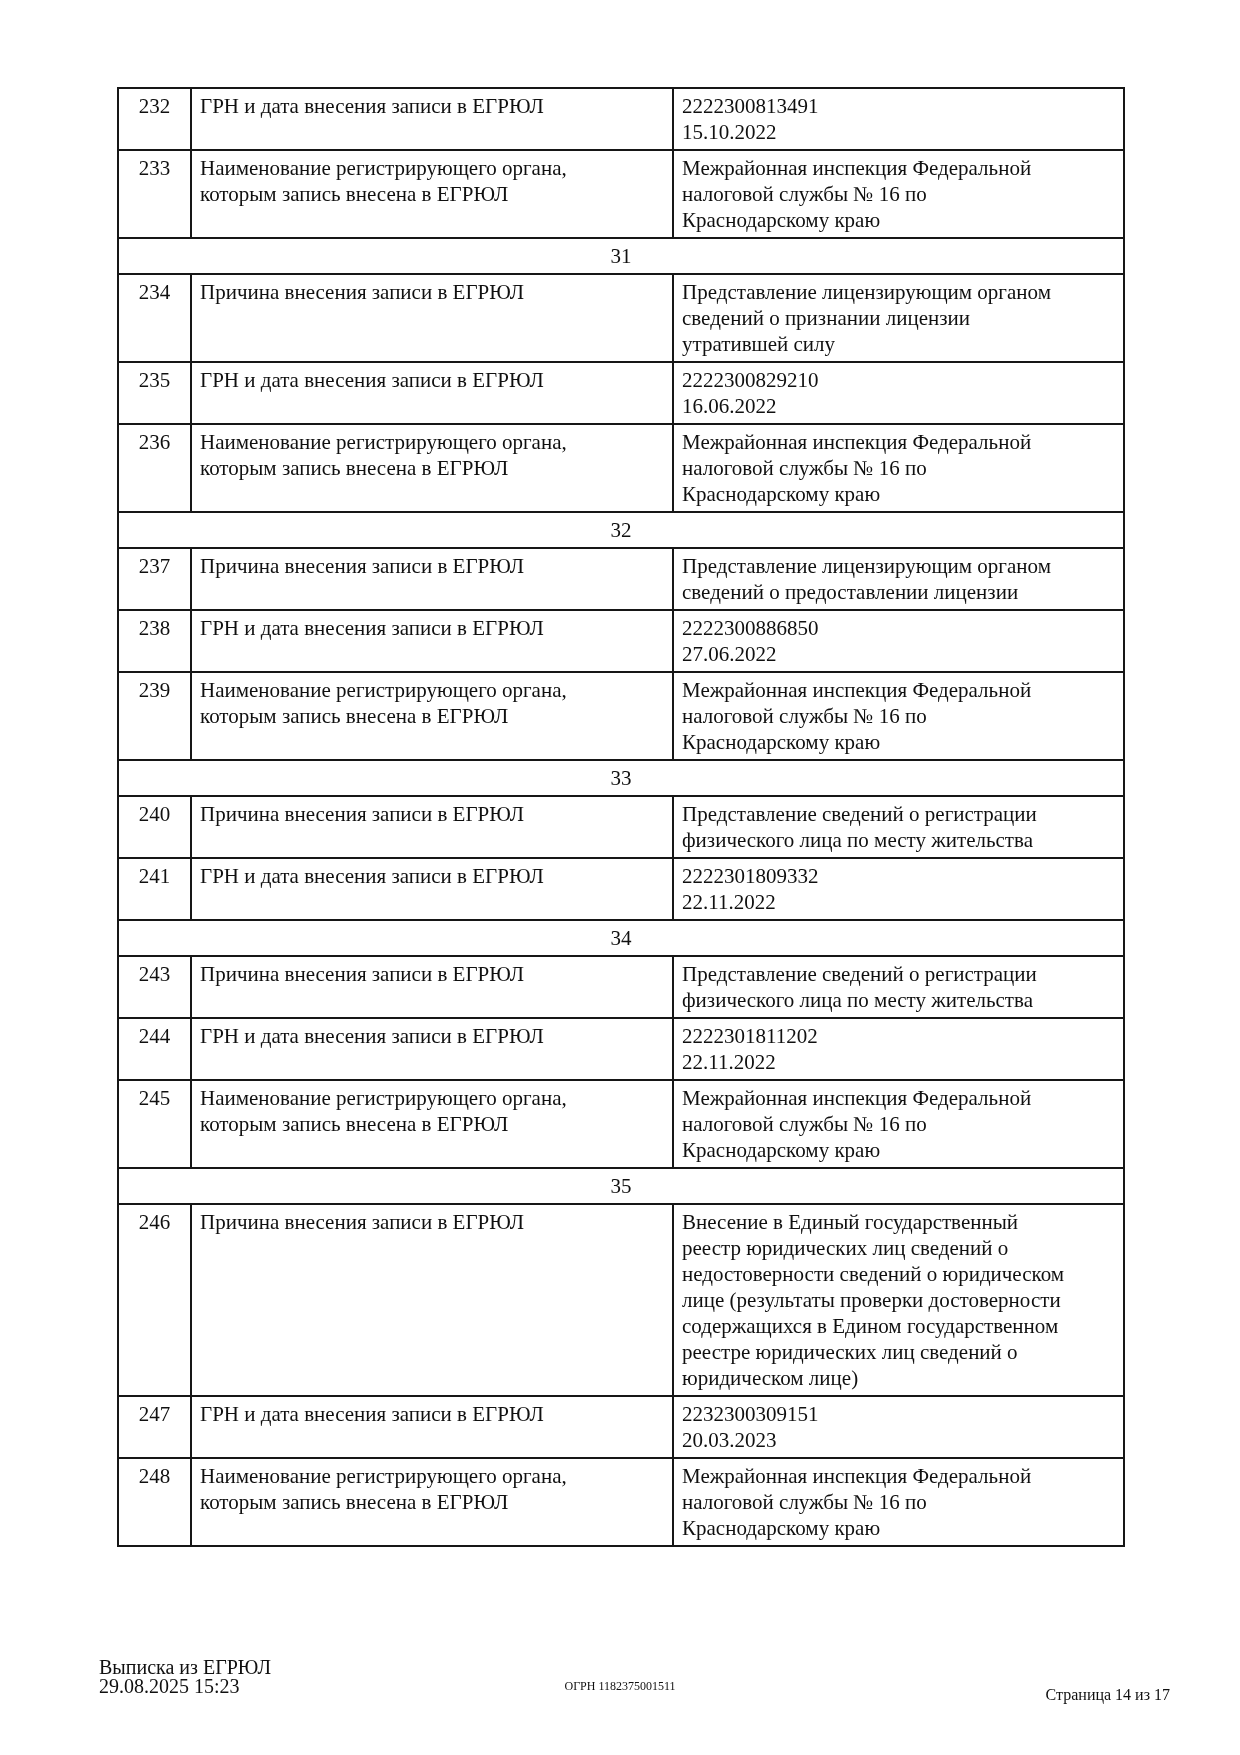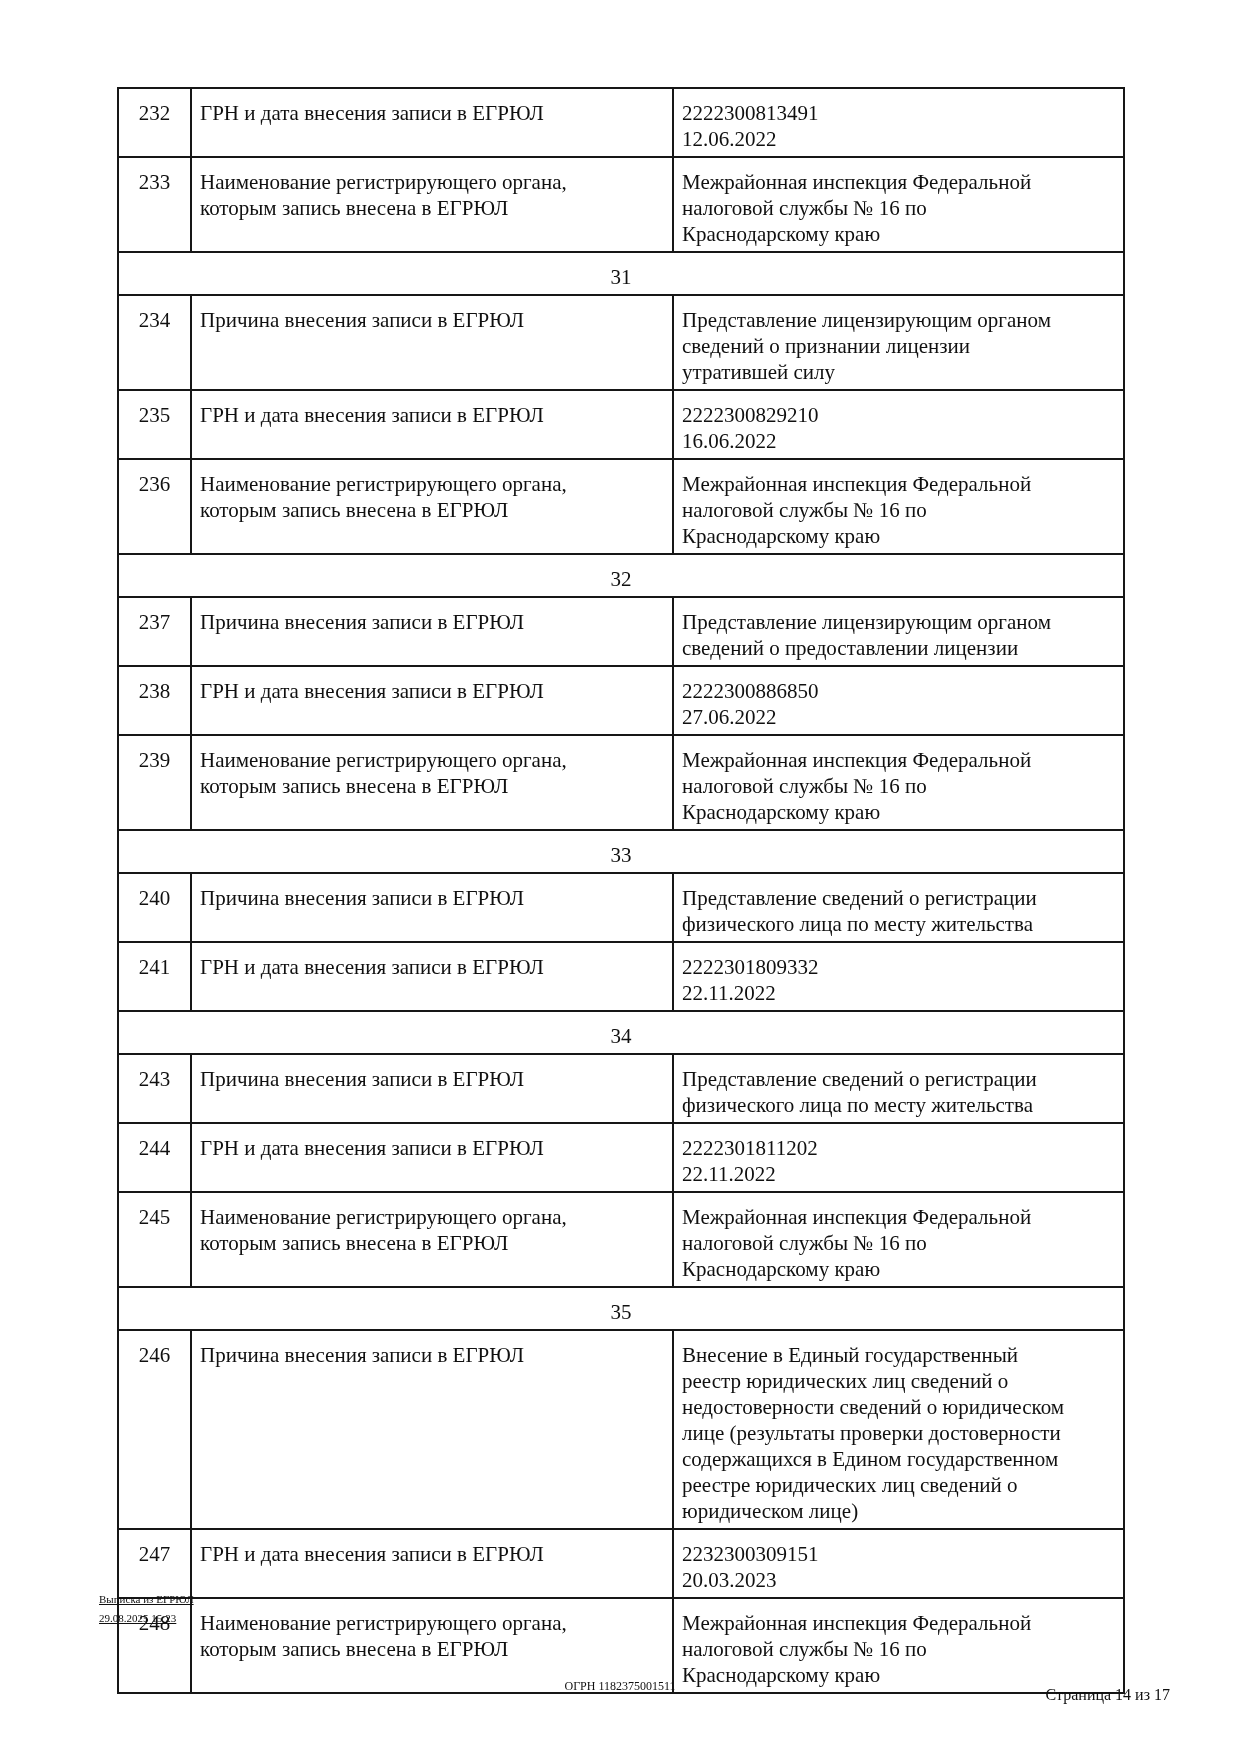--- a/index.html
+++ b/index.html
@@ -15,39 +15,39 @@
     position:absolute;left:117px;top:87px;
     width:1006px;
     border-collapse:collapse;
     table-layout:fixed;
   }
   table.egrul td{
     border:2px solid #161616;
     vertical-align:top;
     font-size:21px;
     line-height:26px;
-    padding:11px 8px 4px 8px;
+    padding:4px 8px 4px 8px;
     white-space:pre-line;
     overflow:hidden;
   }
   col.c-num{width:73px;}
   col.c-label{width:482px;}
   col.c-value{width:451px;}
   td.num{text-align:center;padding:1px 2px 4px 2px;white-space:normal;}
   td.label{padding-left:7px;margin-top:14px;}
   td.value{padding-left:8px;}
   td.section{
     text-align:center;
     font-weight:normal;
     padding:1px 0 3px 0;
     white-space:normal;
   }
   .footer-left{
-    position:absolute;left:99px;top:1590px;
-    font-size:11px;line-height:19px;text-decoration:underline;
+    position:absolute;left:99px;top:1658px;
+    font-size:20px;line-height:19px;
   }
   .footer-center{
     position:absolute;left:117px;top:1677px;width:1006px;
     text-align:center;font-size:12px;line-height:19px;
   }
   .footer-right{
     position:absolute;right:70px;top:1677px;
     font-size:16px;line-height:19px;margin-top:8px;
   }
 </style>
@@ -60,21 +60,21 @@
     <colgroup>
         <col class="c-num">
         <col class="c-label">
         <col class="c-value">
       </colgroup>
     <tbody>
       <tr>
         <td class="num">232</td>
         <td class="label">ГРН и дата внесения записи в ЕГРЮЛ</td>
         <td class="value">2222300813491
-12.06.2022</td>
+15.10.2022</td>
       </tr>
       <tr>
         <td class="num">233</td>
         <td class="label">Наименование регистрирующего органа,
 которым запись внесена в ЕГРЮЛ</td>
         <td class="value">Межрайонная инспекция Федеральной
 налоговой службы № 16 по
 Краснодарскому краю</td>
       </tr>
       <tr>

